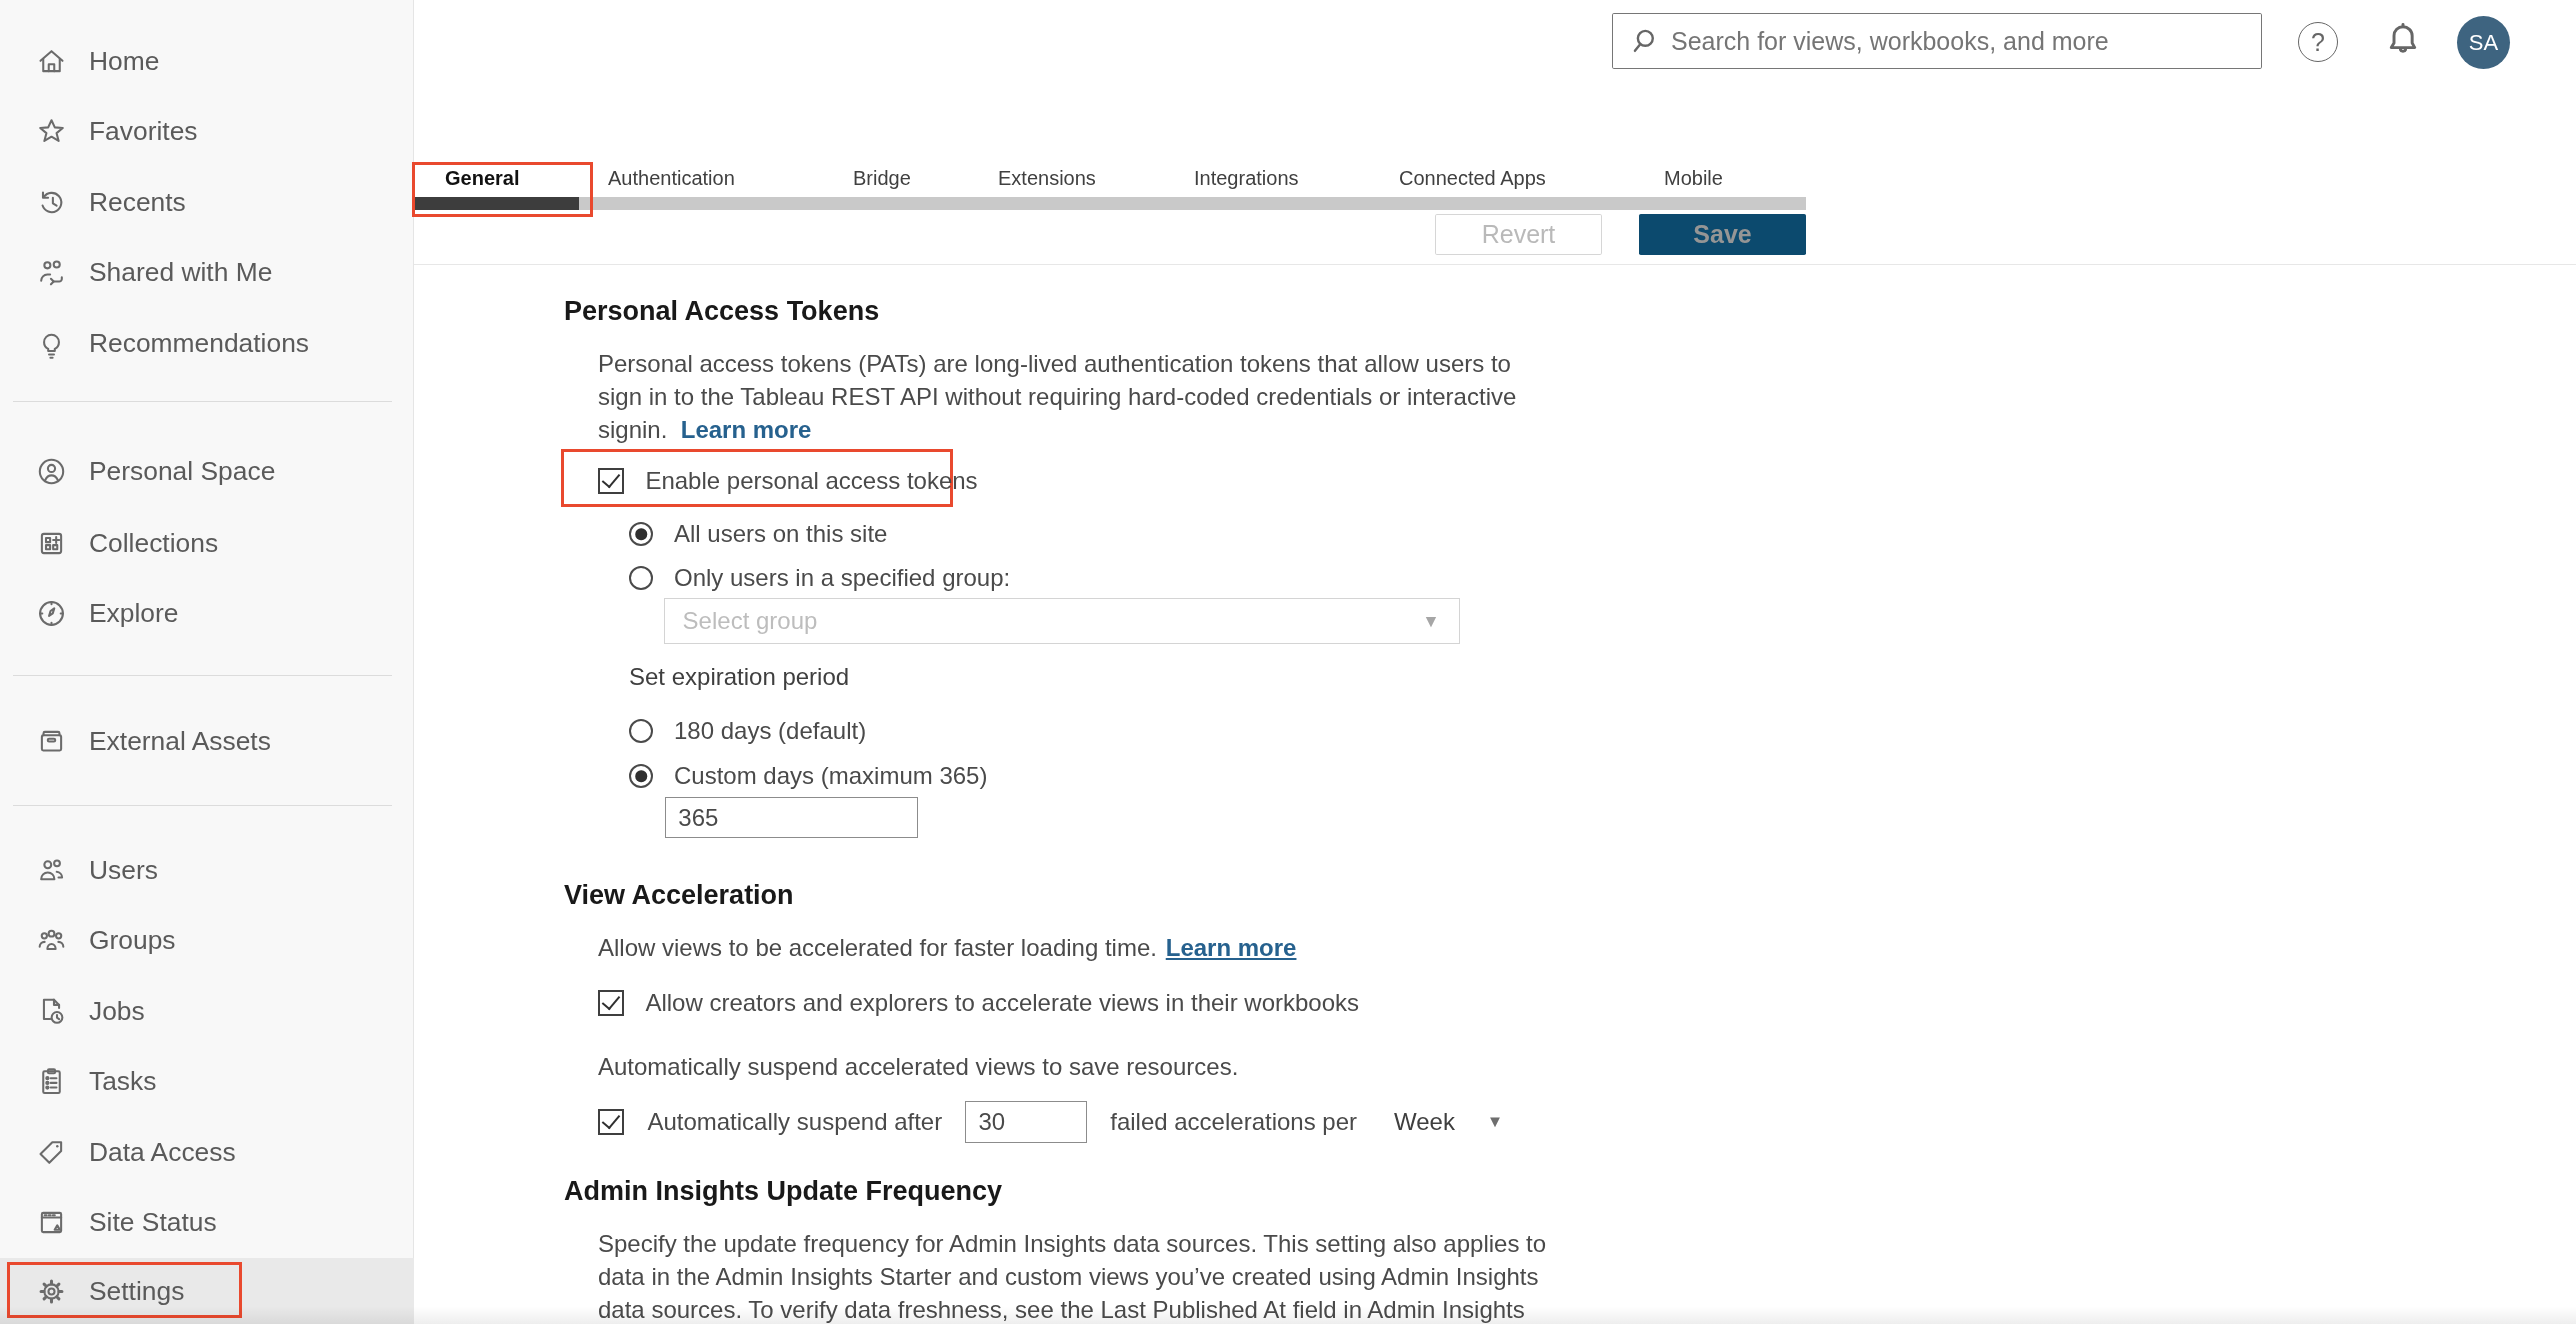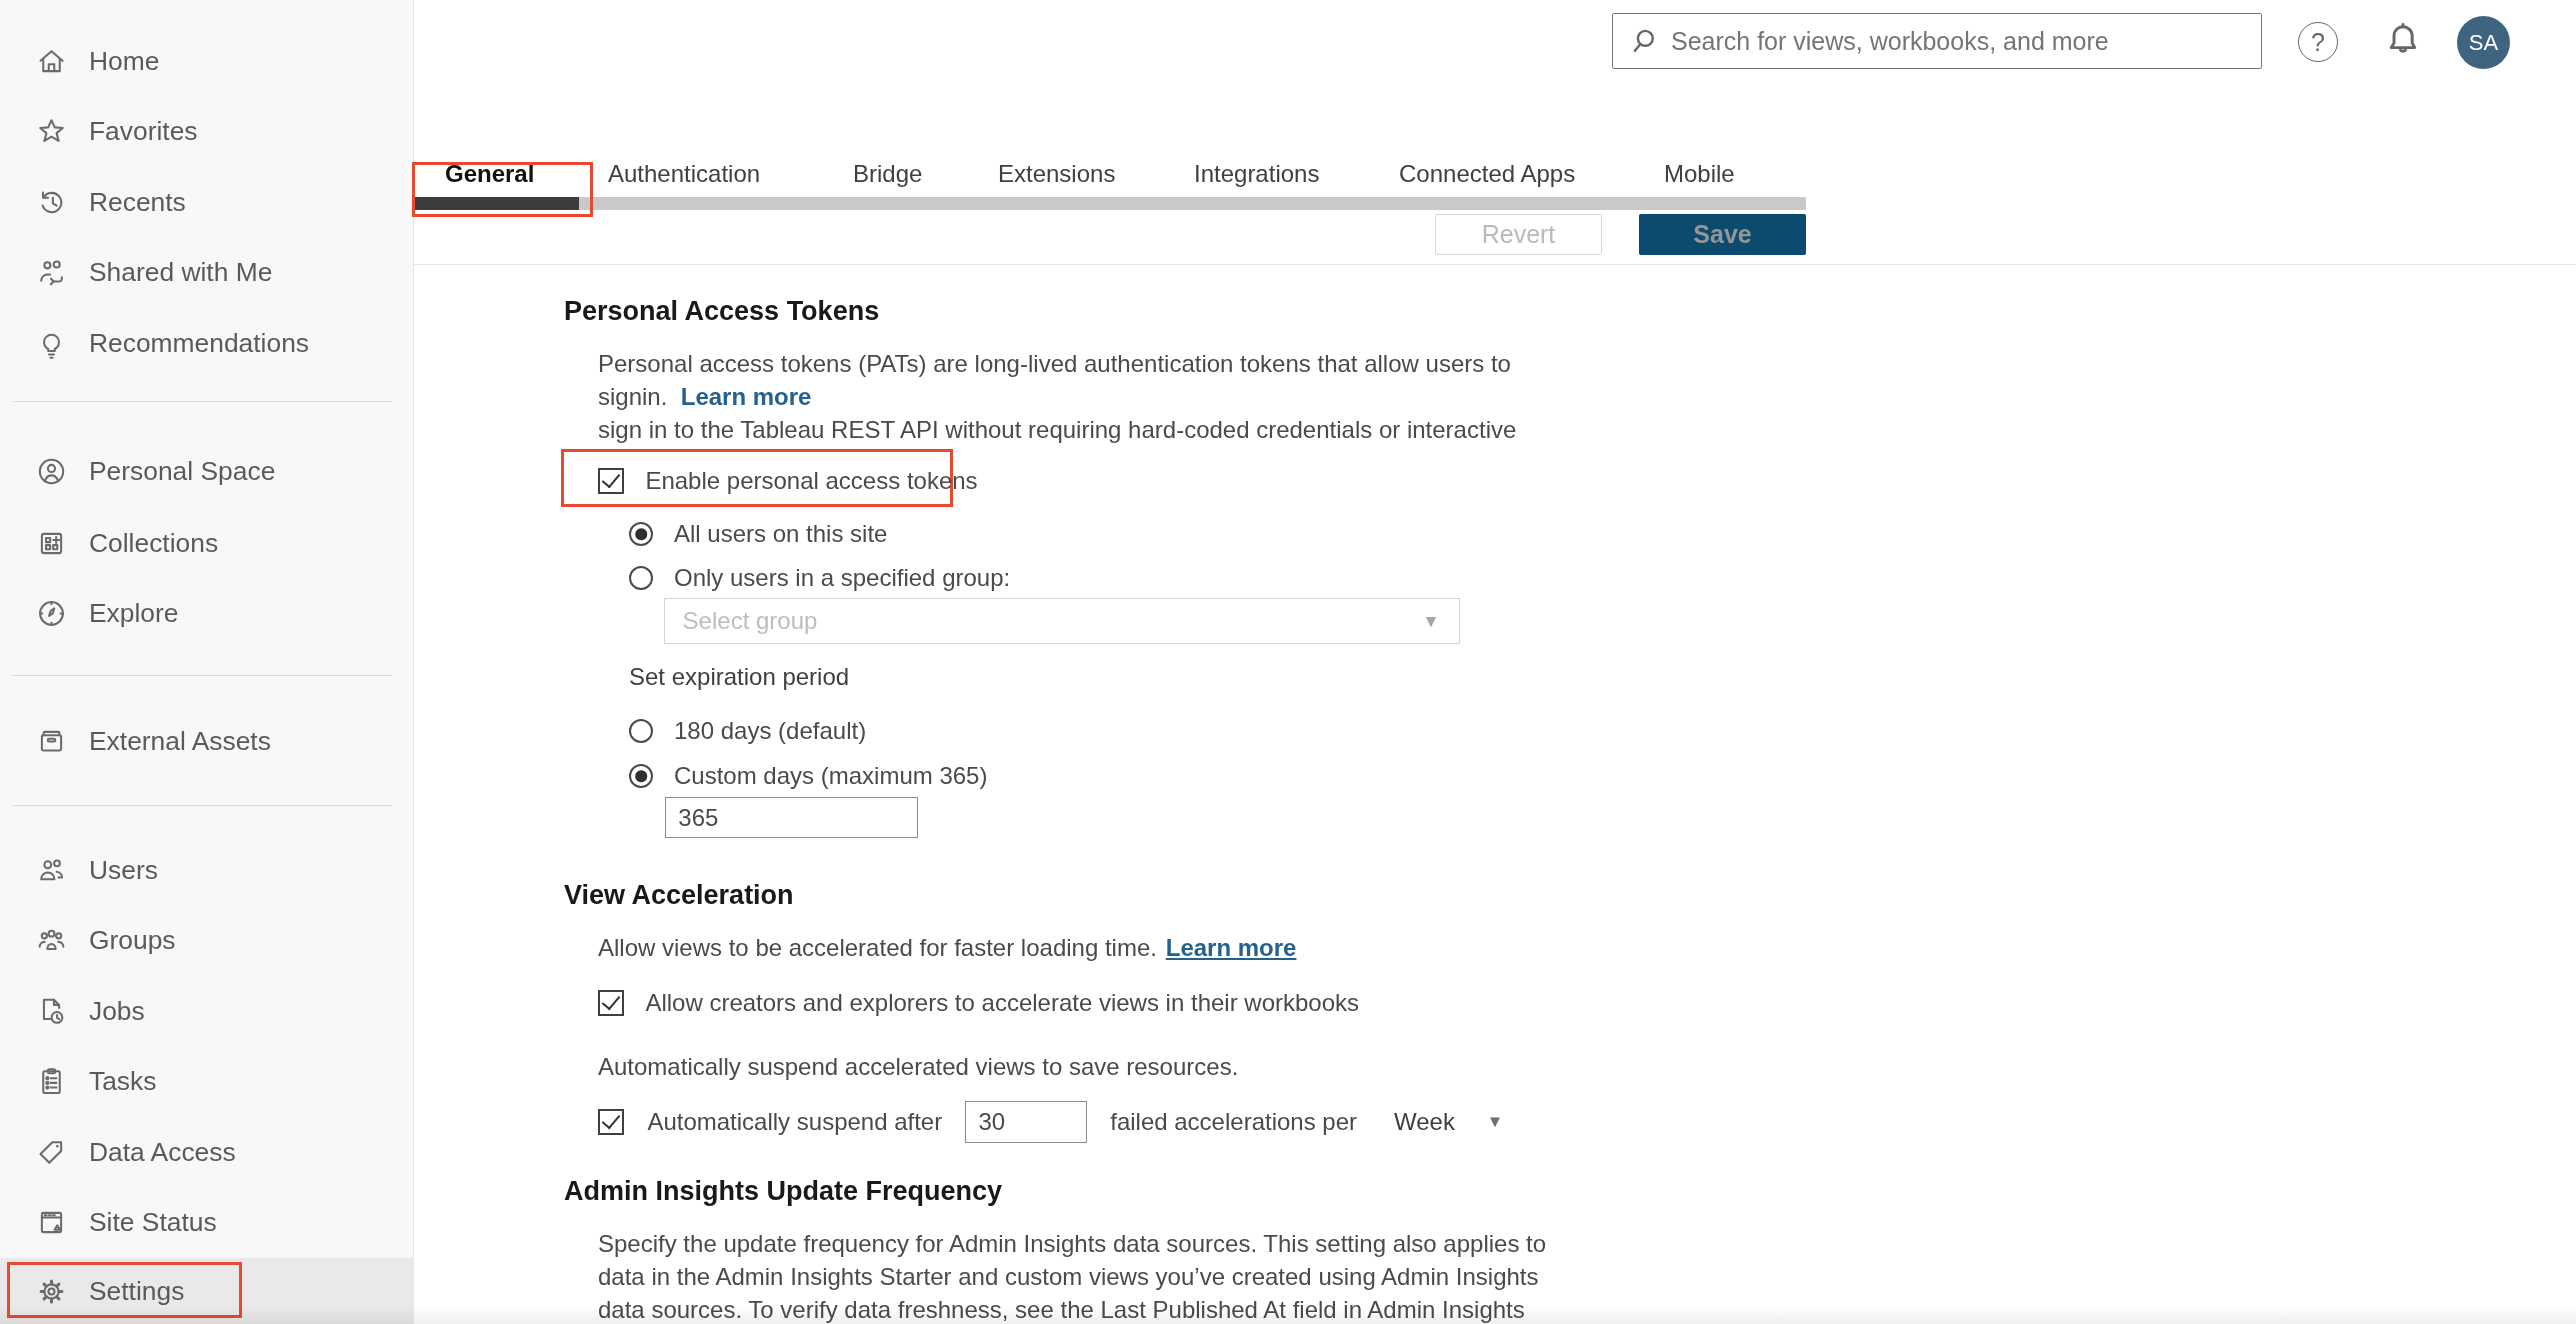--- a/index.html
+++ b/index.html
@@ -30,22 +30,22 @@
   .search-glass svg { width:32px; height:32px; stroke:#666; fill:none; stroke-width:1.8; stroke-linecap:round; }
   .help-btn { position:absolute; left:2298px; top:22px; width:40px; height:40px; border:1.8px solid #666;
               border-radius:50%; display:flex; align-items:center; justify-content:center;
               font-size:25px; color:#666; cursor:pointer; }
   .bell-btn { position:absolute; left:2381px; top:19.4px; width:44px; height:44px; cursor:pointer; }
   .bell-btn svg { width:44px; height:44px; stroke:#666; fill:none; stroke-width:1.6; stroke-linecap:round; stroke-linejoin:round; }
   .avatar { position:absolute; left:2457px; top:16px; width:53px; height:53px; border-radius:50%;
             background:#3e6480; color:#fff; display:flex; align-items:center; justify-content:center;
             font-size:22px; cursor:pointer; }
   
-  .tab { position:absolute; top:160px; height:37px; font-size:24px; color:#404040;
-         display:flex; cursor:pointer; white-space:nowrap; }
+  .tab { position:absolute; top:160px; height:37px; font-size:20px; color:#404040;
+         display:flex; align-items:center; cursor:pointer; white-space:nowrap; }
   .tab.active { color:#111; font-weight:bold; }
   .tab-track { position:absolute; left:414px; top:197px; width:1392px; height:13.2px; background:#c9c9c9; }
   .tab-track-active { position:absolute; left:414px; top:197px; width:165px; height:13.2px; background:#3d3d3d; }
   
   .btn { position:absolute; top:214px; width:167px; height:41px; display:flex; align-items:center;
          justify-content:center; font-size:25px; border-radius:1.8px; cursor:pointer; }
   .btn-revert { left:1435px; background:#fff; border:1.8px solid #d6d6d6; color:#b9b9b9; }
   .btn-save { left:1639px; background:#0c4a6e; border:none; color:#959595; font-weight:bold; }
   .toolbar-divider { position:absolute; left:414px; top:264px; width:2162px; height:0; border-top:1.8px solid #e7e7e7; }
   
@@ -342,22 +342,22 @@
 <div class="toolbar-divider"></div>
 
 <div class="annotation" style="left:412px; top:162px; width:181px; height:55px"></div>
 <div class="annotation" style="left:561px; top:449px; width:392px; height:58px"></div>
 <div class="annotation" style="left:7px; top:1262px; width:235px; height:56px"></div>
 
 <h2 class="h2" style="left:564px; top:296px">Personal Access Tokens</h2>
 
 <div class="para" style="left:598px; top:347px">
   <div>Personal access tokens (PATs) are long-lived authentication tokens that allow users to</div>
+  <div>sign in to the Tableau REST API without requiring hard-coded credentials or interactive</div>
   <div><span>signin.</span>&nbsp;&nbsp;<span class="link">Learn more</span></div>
-  <div>sign in to the Tableau REST API without requiring hard-coded credentials or interactive</div>
 </div>
 
 <div class="row" style="left:598px; top:466px; height:30px">
   <span class="checkbox checked"></span>
   <span>Enable personal access tokens</span>
 </div>
 
 <div class="row" style="left:629px; top:519px; height:30px">
   <span class="radio checked"></span>
   <span>All users on this site</span>

